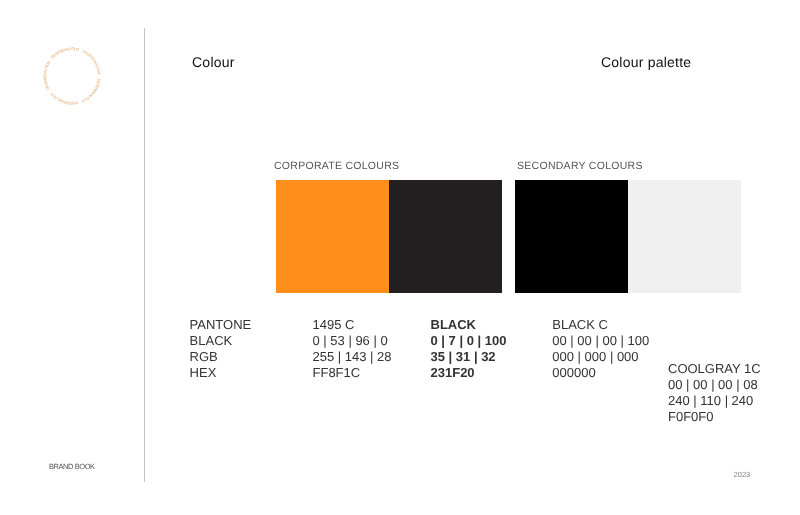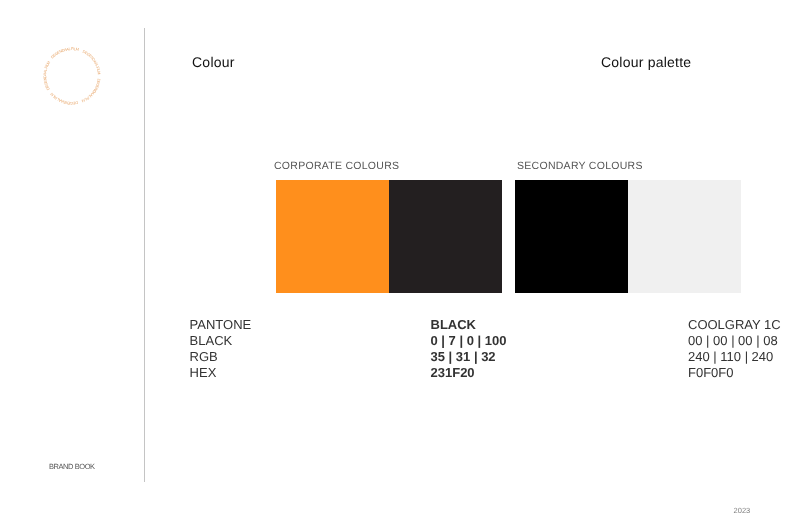--- a/index.html
+++ b/index.html
@@ -44,30 +44,30 @@
   .swatch.s0 { left: 276px; }
   .swatch.s1 { left: 389px; }
   .swatch.s2 { left: 515px; }
   .swatch.s3 { left: 628px; }
 
   .labels { position: absolute; left: 153.6px; top: 316.8px; }
   .col { position: absolute; top: 316.8px; }
   .col.k0 { left: 276.5px; }
   .col.k1 { left: 394.5px; font-weight: bold; }
   .col.k2 { left: 516.3px; }
-  .col.k3 { left: 652px; }
+  .col.k3 { left: 632px; margin-top: 44px; }
   .row { font-size: 13px; color: #333333; line-height: 16px; white-space: nowrap; padding-left: 36px; }
 
   .footer-left {
     position: absolute; left: 49px; top: 463px;
     font-size: 7.5px; line-height: 8px; color: #555555; letter-spacing: -0.44px;
   }
   .footer-right {
     position: absolute; left: 733.6px; top: 471px;
-    font-size: 7.5px; line-height: 8px; color: #808080; margin-top: 36px;
+    font-size: 7.5px; line-height: 8px; color: #808080;
   }
 </style>
 </head>
 <body>
 
 <div class="page">
   <div class="divider-v"></div>
 
   <div class="logo">
     <svg id="logo-svg" width="70" height="70" viewBox="0 0 70 70">
@@ -105,25 +105,37 @@
   <div class="swatch s2" style="background: rgb(0, 0, 0);"></div>
   <div class="swatch s3" style="background: rgb(240, 240, 240);"></div>
 
   <div class="labels">
     <div class="row">PANTONE</div>
     <div class="row">BLACK</div>
     <div class="row">RGB</div>
     <div class="row">HEX</div>
   </div>
 
+  <div class="col k0">
+    <div class="row">1495 C</div>
+    <div class="row">0 | 53 | 96 | 0</div>
+    <div class="row">255 | 143 | 28</div>
+    <div class="row">FF8F1C</div>
+  </div>
   <div class="col k1">
     <div class="row">BLACK</div>
     <div class="row">0 | 7 | 0 | 100</div>
     <div class="row">35 | 31 | 32</div>
     <div class="row">231F20</div>
+  </div>
+  <div class="col k2">
+    <div class="row">BLACK C</div>
+    <div class="row">00 | 00 | 00 | 100</div>
+    <div class="row">000 | 000 | 000</div>
+    <div class="row">000000</div>
   </div>
   <div class="col k3">
     <div class="row">COOLGRAY 1C</div>
     <div class="row">00 | 00 | 00 | 08</div>
     <div class="row">240 | 110 | 240</div>
     <div class="row">F0F0F0</div>
   </div>
 
   <div class="footer-left">BRAND BOOK</div>
   <div class="footer-right">2023</div>

